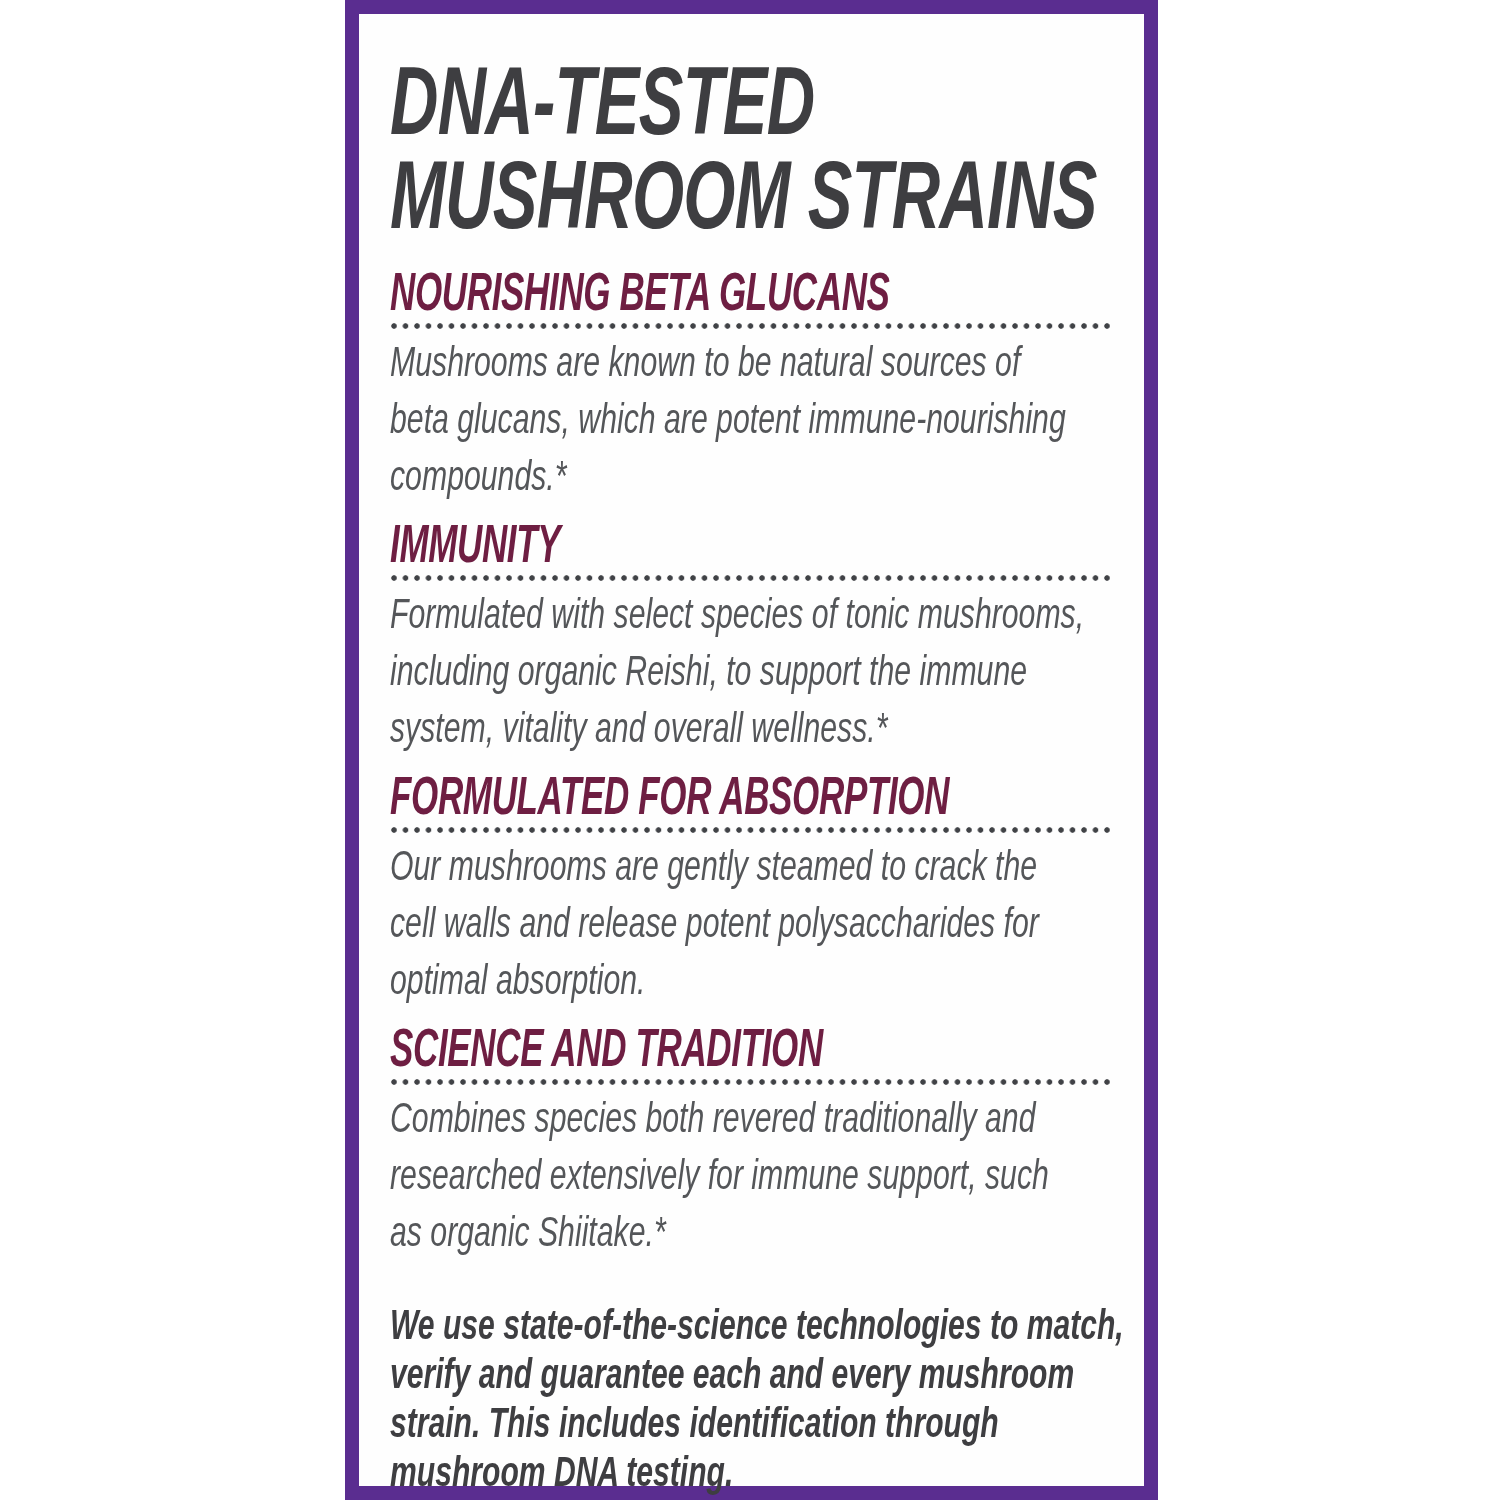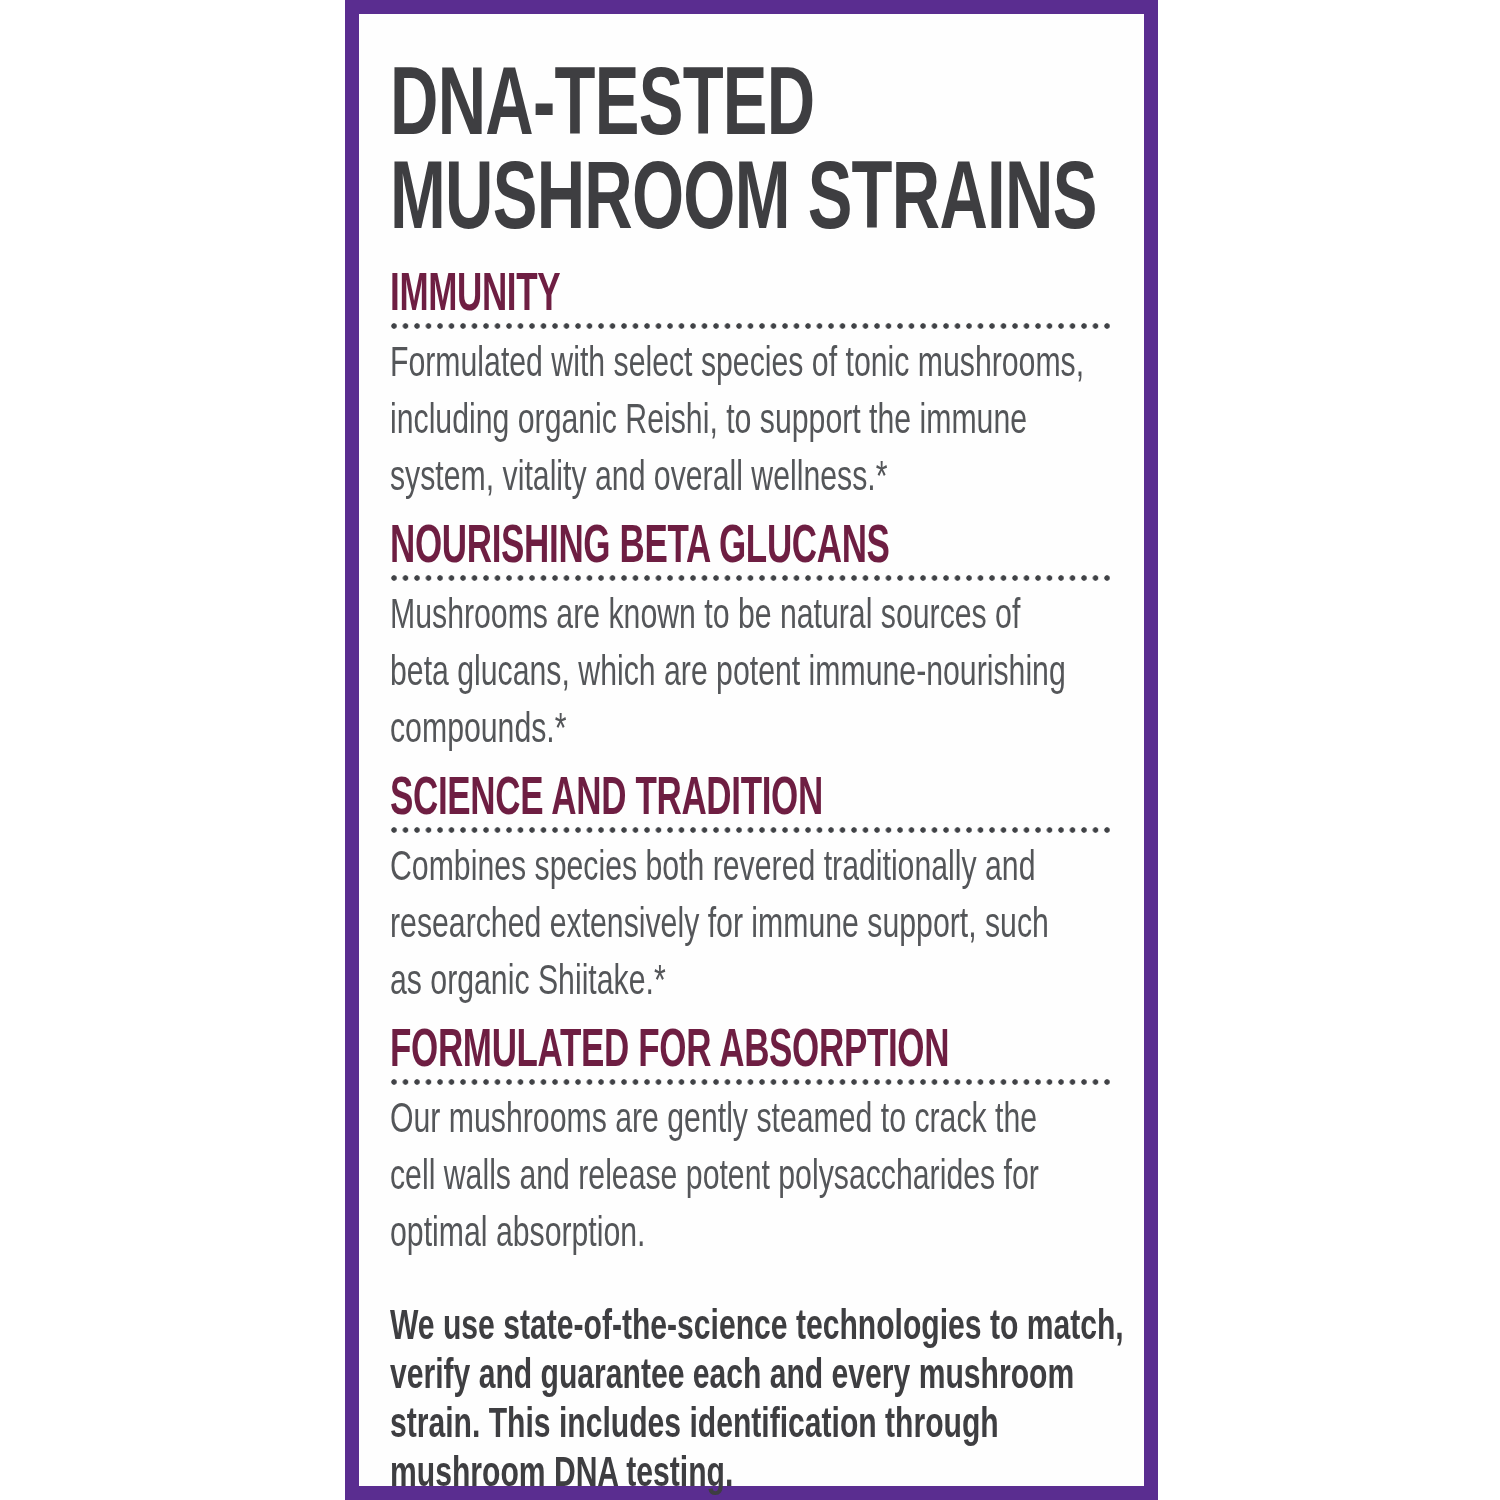--- a/index.html
+++ b/index.html
@@ -17,20 +17,21 @@
     font-family: "Liberation Sans", sans-serif;
     overflow: hidden;
     position: relative;
   }
   .frame {
     position: absolute;
     left: 345px; top: 0;
     width: 813px; height: 1500px;
     border: 14px solid var(--purple);
     background: var(--panel-bg);
+    font-style: italic;
   }
   .content {
     padding: 40px 0 0 31px;
   }
   
   .cond {
     display: block;
     white-space: nowrap;
     transform-origin: 0 50%;
   }
@@ -83,66 +84,66 @@
 <div class="frame">
   <div class="content">
 
     <h1 class="title">
       <span class="cond">DNA-TESTED</span>
       <span class="cond">MUSHROOM STRAINS</span>
     </h1>
 
     <section class="sec">
       <h2 class="heading">
+        <span class="cond">NOURISHING BETA GLUCANS</span>
+      </h2>
+      <div class="dots"></div>
+      <p class="body">
+        <span class="cond">Mushrooms are known to be natural sources of</span>
+        <span class="cond">beta glucans, which are potent immune-nourishing</span>
+        <span class="cond">compounds.*</span>
+      </p>
+    </section>
+
+    <section class="sec">
+      <h2 class="heading">
         <span class="cond">IMMUNITY</span>
       </h2>
       <div class="dots"></div>
       <p class="body">
         <span class="cond">Formulated with select species of tonic mushrooms,</span>
         <span class="cond">including organic Reishi, to support the immune</span>
         <span class="cond">system, vitality and overall wellness.*</span>
       </p>
     </section>
 
     <section class="sec">
       <h2 class="heading">
-        <span class="cond">NOURISHING BETA GLUCANS</span>
+        <span class="cond">FORMULATED FOR ABSORPTION</span>
       </h2>
       <div class="dots"></div>
       <p class="body">
-        <span class="cond">Mushrooms are known to be natural sources of</span>
-        <span class="cond">beta glucans, which are potent immune-nourishing</span>
-        <span class="cond">compounds.*</span>
+        <span class="cond">Our mushrooms are gently steamed to crack the</span>
+        <span class="cond">cell walls and release potent polysaccharides for</span>
+        <span class="cond">optimal absorption.</span>
       </p>
     </section>
 
     <section class="sec">
       <h2 class="heading">
         <span class="cond">SCIENCE AND TRADITION</span>
       </h2>
       <div class="dots"></div>
       <p class="body">
         <span class="cond">Combines species both revered traditionally and</span>
         <span class="cond">researched extensively for immune support, such</span>
         <span class="cond">as organic Shiitake.*</span>
       </p>
     </section>
 
-    <section class="sec">
-      <h2 class="heading">
-        <span class="cond">FORMULATED FOR ABSORPTION</span>
-      </h2>
-      <div class="dots"></div>
-      <p class="body">
-        <span class="cond">Our mushrooms are gently steamed to crack the</span>
-        <span class="cond">cell walls and release potent polysaccharides for</span>
-        <span class="cond">optimal absorption.</span>
-      </p>
-    </section>
-
     <p class="footer">
       <span class="cond">We use state-of-the-science technologies to match,</span>
       <span class="cond">verify and guarantee each and every mushroom</span>
       <span class="cond">strain. This includes identification through</span>
       <span class="cond">mushroom DNA testing.</span>
     </p>
 
   </div>
 </div>
 

